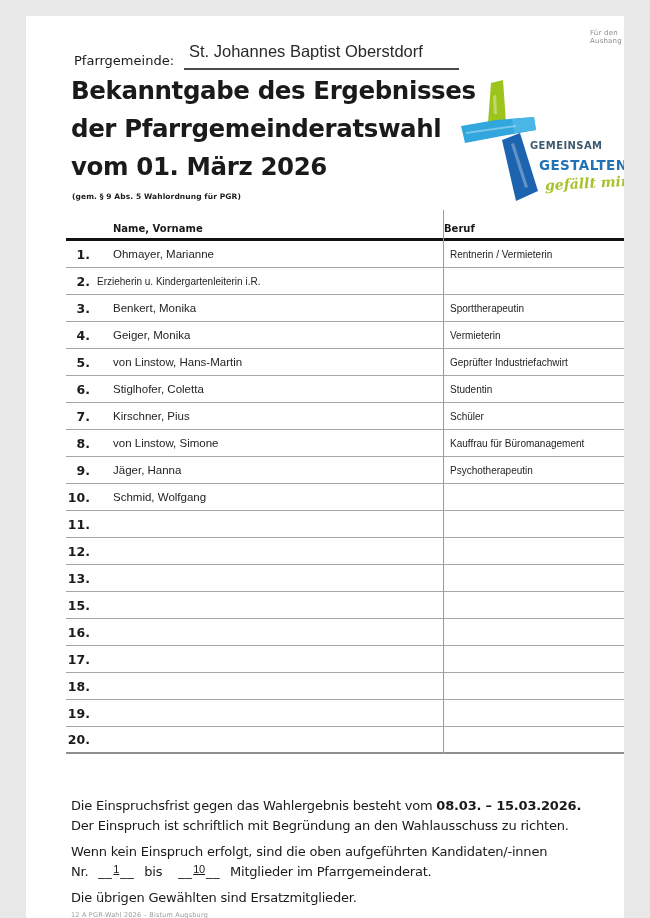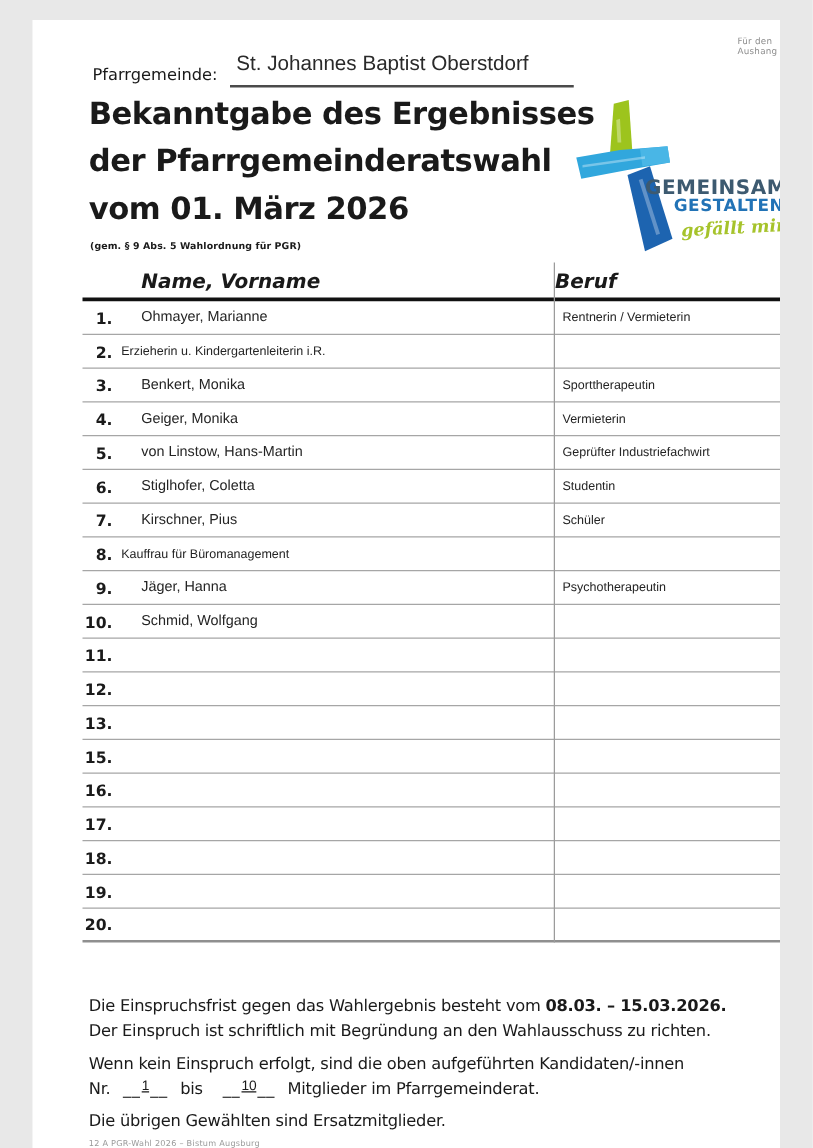--- a/index.html
+++ b/index.html
@@ -16,33 +16,33 @@
     position:absolute; left:158px; top:26px; width:270px; height:23px;
     font-family:"Liberation Sans", sans-serif; font-size:16.5px; color:#2a2a2a;
     border-bottom:2px solid #4a4a4a; padding:0 0 3px 5px;
   }
   .title { position:absolute; left:45px; top:56px; font-size:24.5px; font-weight:700; line-height:38px; letter-spacing:-0.4px; }
   .subtitle { position:absolute; left:46px; top:176px; font-size:7.5px; font-weight:700; letter-spacing:0.1px; }
 
   
   .logo { position:absolute; left:430px; top:58px; width:218px; height:142px; }
   .logo svg { position:absolute; left:0; top:0; }
-  .logo-l1 { position:absolute; left:60px; top:66px; font-size:16px; font-weight:700; color:#3d5a70; letter-spacing:0.4px; }
+  .logo-l1 { position:absolute; left:74px; top:66px; font-size:10px; font-weight:700; color:#3d5a70; letter-spacing:0.4px; }
   .logo-l2 { position:absolute; left:83px; top:83px; font-size:13.5px; font-weight:700; color:#2273b6; letter-spacing:0.4px; }
   .logo-l3 { position:absolute; left:89px; top:101px; font-size:14px; font-style:italic; font-weight:700;
              color:#a6c32b; font-family:"DejaVu Serif", serif; transform:rotate(-3deg); }
 
   
   .etable { position:absolute; left:40px; top:194px; width:597px; }
   .v-divider { position:absolute; left:377px; top:0; bottom:0; width:1px; background:#9b9b9b; }
   .thead {
     display:grid; grid-template-columns:24px 353px 1fr; box-sizing:border-box;
     height:31px; border-bottom:3px solid #111; align-items:end; padding-bottom:4px;
   }
-  .th { font-weight:700; font-size:16px;font-style:italic; }
+  .th { font-weight:700; font-size:10px; }
   .th-name { padding-left:23px; }
   .th-beruf { padding-left:1px; }
   .trow {
     display:grid; grid-template-columns:24px 353px 1fr; box-sizing:border-box;
     height:27px; align-items:center; border-bottom:1px solid #a6a6a6;
   }
   .trow:last-child { border-bottom:2px solid #8f8f8f; }
   .cell-nr { text-align:right; font-weight:700; font-size:12.5px; }
   .cell-name { padding-left:23px; font-family:"Liberation Sans", sans-serif; font-size:11.5px; color:#242424; }
   .cell-beruf { padding-left:7px; font-family:"Liberation Sans", sans-serif; font-size:10px; color:#242424; }
@@ -128,20 +128,21 @@
       <div class="cell-name">Stiglhofer, Coletta</div>
       <div class="cell-beruf">Studentin</div>
     </div>
         <div class="trow">
       <div class="cell-nr">7.</div>
       <div class="cell-name">Kirschner, Pius</div>
       <div class="cell-beruf">Schüler</div>
     </div>
         <div class="trow">
       <div class="cell-nr">8.</div>
+      <div class="cell-name">von Linstow, Simone</div>
       <div class="cell-beruf">Kauffrau für Büromanagement</div>
     </div>
         <div class="trow">
       <div class="cell-nr">9.</div>
       <div class="cell-name">Jäger, Hanna</div>
       <div class="cell-beruf">Psychotherapeutin</div>
     </div>
         <div class="trow">
       <div class="cell-nr">10.</div>
       <div class="cell-name">Schmid, Wolfgang</div>

